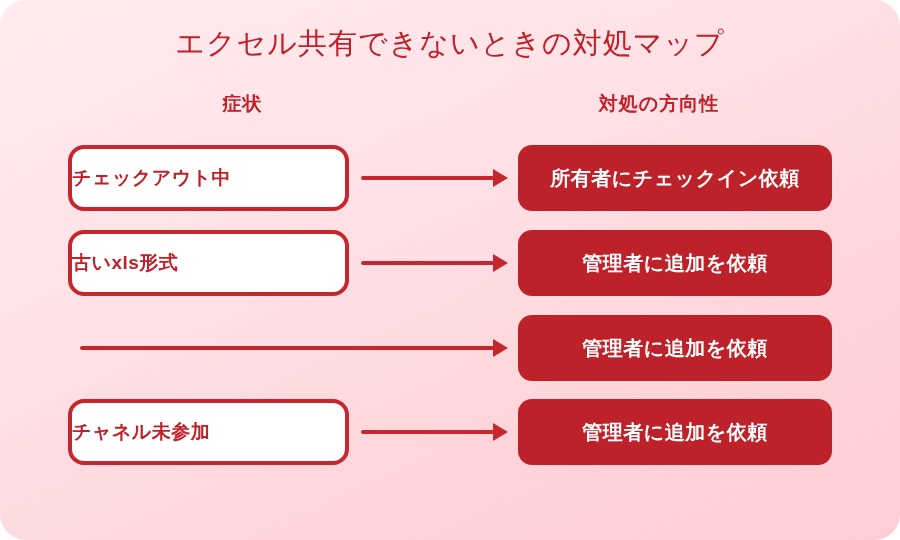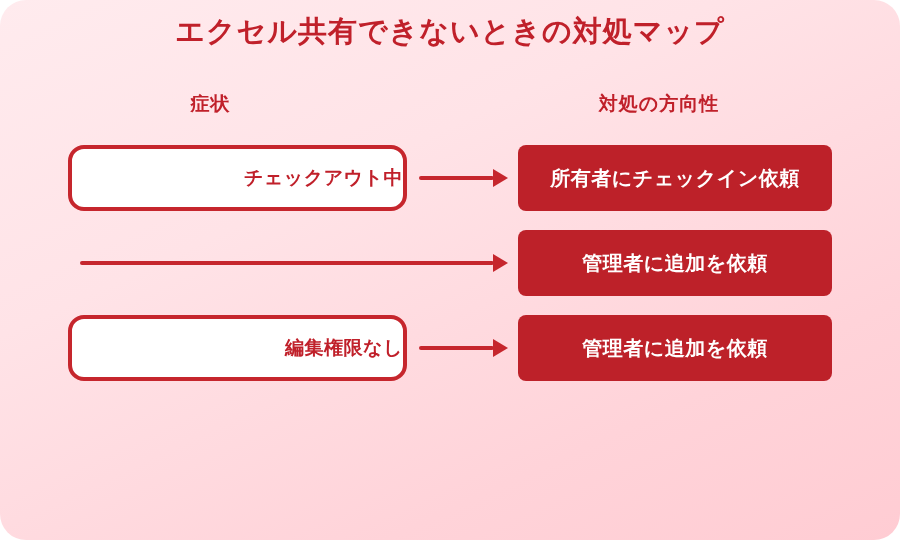--- a/index.html
+++ b/index.html
@@ -10,60 +10,60 @@
     overflow: hidden;
   }
   .canvas {
     position: relative;
     width: 900px; height: 540px;
     border-radius: 26px;
     background: linear-gradient(155deg, #ffebee 0%, #ffe3e7 35%, #ffd3d9 75%, #ffccd3 100%);
   }
   .title {
     position: absolute;
-    top: 12px; left: 0; width: 100%;
+    top: 24px; left: 0; width: 100%;
     text-align: center;
     font-size: 29px;
-    font-weight: 700;
+    font-weight: 400;
     letter-spacing: 1px;
     color: var(--accent-red, #c0202a);
   }
   .col-header {
     position: absolute;
     top: 91px;
     text-align: center;
     font-size: 19px;
     font-weight: 800;
     letter-spacing: 1px;
     color: var(--accent-red, #c0202a);
   }
-  .col-header.left  { left: 52px;  width: 317px; }
+  .col-header.left  { left: 84px;  width: 317px; }
   .col-header.right { left: 502px; width: 314px; }
 
   .row {
     position: absolute;
     left: 68px;
     width: 764px;
     height: 66px;
     display: flex;
     align-items: stretch;
   }
   .row.r0 { top: 145px; }
   .row.r1 { top: 230px; }
   .row.r2 { top: 315px; }
   .row.r3 { top: 399px; }
 
   .symptom-box {
-    width: 339px;
+    width: 281px;
     background: #ffffff;
     border: 4px solid var(--border-red, #c6262d);
     border-radius: 16px;
     display: flex;
     align-items: center;
-    justify-content: flex-end;
+    justify-content: flex-start;
     font-size: 19px;
     font-weight: 800;
     letter-spacing: 0.5px;
     color: var(--accent-red, #c0202a);
   }
   .arrow {
     flex: 1;
     display: flex;
     align-items: center;
     margin: 0 10px 0 12px;
@@ -77,21 +77,21 @@
   .arrow .head {
     width: 0; height: 0;
     border-top: 9px solid transparent;
     border-bottom: 9px solid transparent;
     border-left: 15px solid var(--border-red, #c6262d);
     margin-left: -1px;
   }
   .action-box {
     width: 314px;
     background: var(--fill-red, #bd2129);
-    border-radius: 8px;
+    border-radius: 14px;
     display: flex;
     align-items: center;
     justify-content: center;
     font-size: 20px;
     font-weight: 800;
     letter-spacing: 0.5px;
     color: #ffffff;
   }
 </style>
 </head>
@@ -111,36 +111,48 @@
     <div class="arrow">
       <span class="line"></span>
       <span class="head"></span>
     </div>
     <div class="action-box">
       <span>所有者にチェックイン依頼</span>
     </div>
   </div>
 
   <div class="row r1">
+    <div class="symptom-box">
+      <span>古いxls形式</span>
+    </div>
     <div class="arrow">
       <span class="line"></span>
       <span class="head"></span>
     </div>
     <div class="action-box">
       <span>管理者に追加を依頼</span>
     </div>
   </div>
 
   <div class="row r2">
+    <div class="arrow">
+      <span class="line"></span>
+      <span class="head"></span>
+    </div>
+    <div class="action-box">
+      <span>管理者に追加を依頼</span>
+    </div>
+  </div>
+
+  <div class="row r3">
     <div class="symptom-box">
-      <span>編集権限なし</span>
+      <span>チャネル未参加</span>
     </div>
     <div class="arrow">
       <span class="line"></span>
       <span class="head"></span>
     </div>
     <div class="action-box">
       <span>管理者に追加を依頼</span>
     </div>
   </div>
 
-
 </div>
 
 </body></html>

